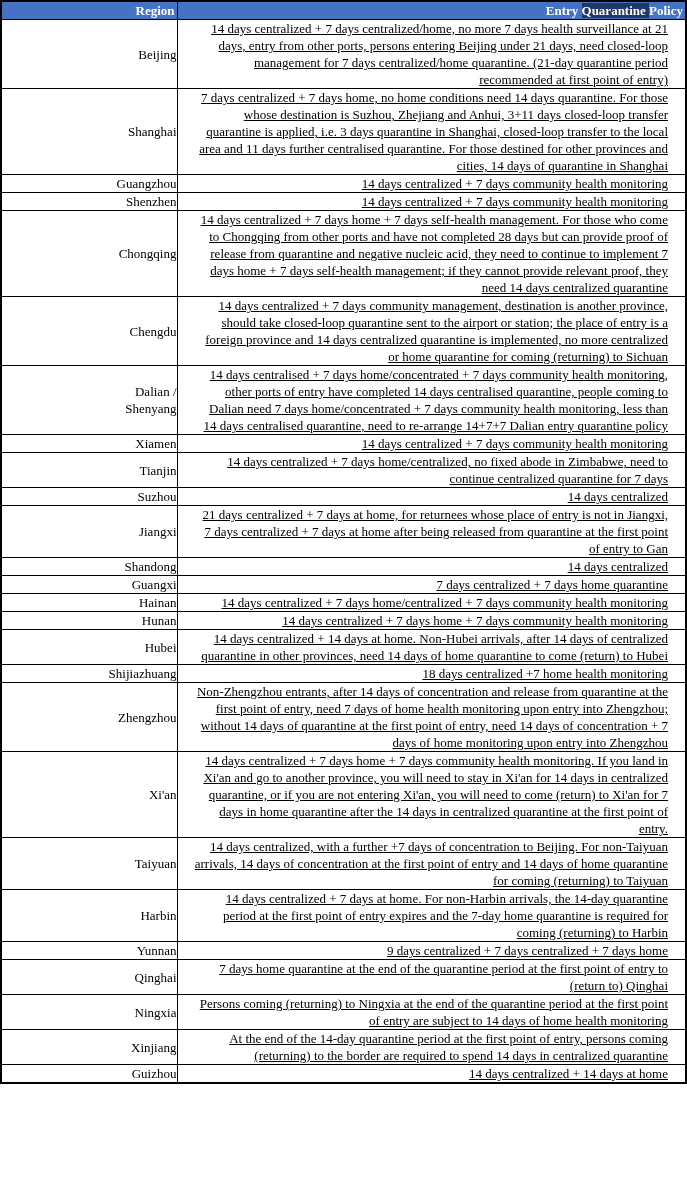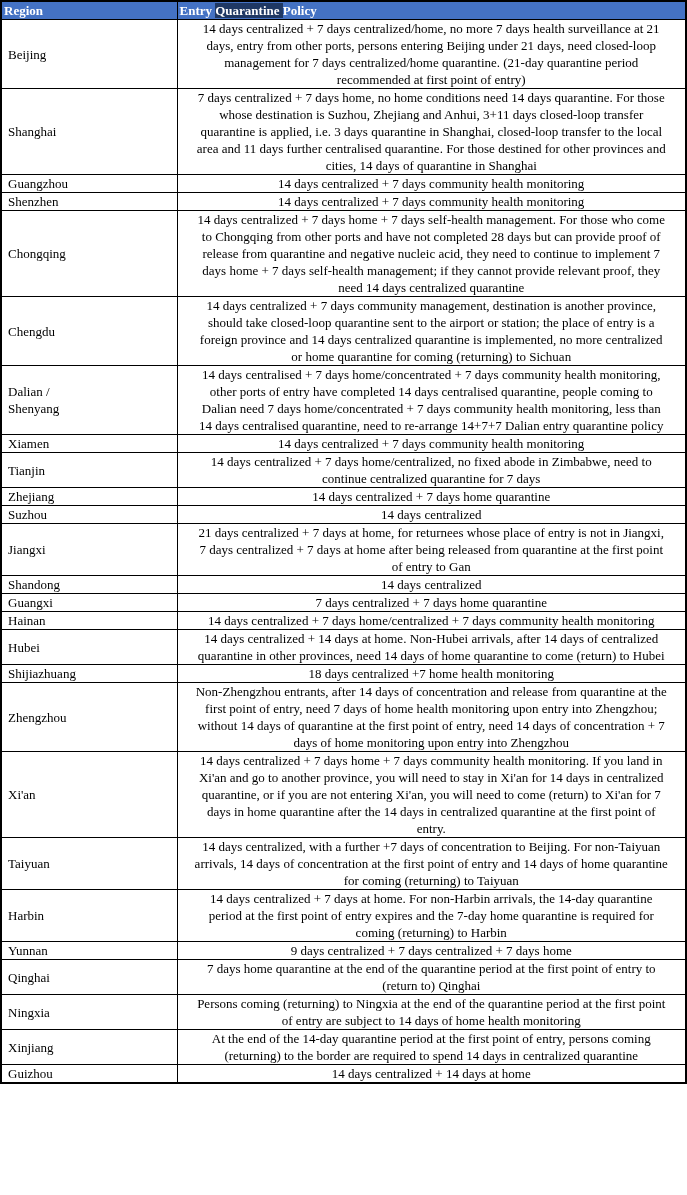--- a/index.html
+++ b/index.html
@@ -23,36 +23,37 @@
     border: 1px solid #000000;
     font-size: 13px;
     line-height: 17px;
     vertical-align: middle;
     overflow: hidden;
   }
   col.region-col { width: 176px; }
   thead th {
     color: #ffffff;
     font-weight: bold;
-    text-align: left;
+    text-align: right;
     height: 17px;
     padding: 0 2px;
     border-bottom: 2px solid #000000;
   }
   thead th .hl {
     color: #ffffff;
   }
   td.region-cell {
-    text-align: left;
-    padding: 0 6px;
+    text-align: right;
+    padding: 0 0;
     white-space: pre-line;
   }
   td.policy-cell {
-    text-align: center;
+    text-align: right;
     padding: 0 17px;
+    text-decoration: underline;
   }
 </style>
 </head>
 <body>
 
 <table class="policy-table">
   <colgroup>
     <col class="region-col">
     <col class="policy-col">
   </colgroup>
@@ -94,42 +95,42 @@
       </tr>
       <tr>
         <td class="region-cell">Xiamen</td>
         <td class="policy-cell">14 days centralized + 7 days community health monitoring</td>
       </tr>
       <tr>
         <td class="region-cell">Tianjin</td>
         <td class="policy-cell">14 days centralized + 7 days home/centralized, no fixed abode in Zimbabwe, need to continue centralized quarantine for 7 days</td>
       </tr>
       <tr>
-        <td class="region-cell">Zhejiang</td>
-        <td class="policy-cell">14 days centralized + 7 days home quarantine</td>
-      </tr>
-      <tr>
         <td class="region-cell">Suzhou</td>
         <td class="policy-cell">14 days centralized</td>
       </tr>
       <tr>
         <td class="region-cell">Jiangxi</td>
         <td class="policy-cell">21 days centralized + 7 days at home, for returnees whose place of entry is not in Jiangxi, 7 days centralized + 7 days at home after being released from quarantine at the first point of entry to Gan</td>
       </tr>
       <tr>
         <td class="region-cell">Shandong</td>
         <td class="policy-cell">14 days centralized</td>
       </tr>
       <tr>
         <td class="region-cell">Guangxi</td>
         <td class="policy-cell">7 days centralized + 7 days home quarantine</td>
       </tr>
       <tr>
         <td class="region-cell">Hainan</td>
         <td class="policy-cell">14 days centralized + 7 days home/centralized + 7 days community health monitoring</td>
+      </tr>
+      <tr>
+        <td class="region-cell">Hunan</td>
+        <td class="policy-cell">14 days centralized + 7 days home + 7 days community health monitoring</td>
       </tr>
       <tr>
         <td class="region-cell">Hubei</td>
         <td class="policy-cell">14 days centralized + 14 days at home. Non-Hubei arrivals, after 14 days of centralized quarantine in other provinces, need 14 days of home quarantine to come (return) to Hubei</td>
       </tr>
       <tr>
         <td class="region-cell">Shijiazhuang</td>
         <td class="policy-cell">18 days centralized +7 home health monitoring</td>
       </tr>
       <tr>

